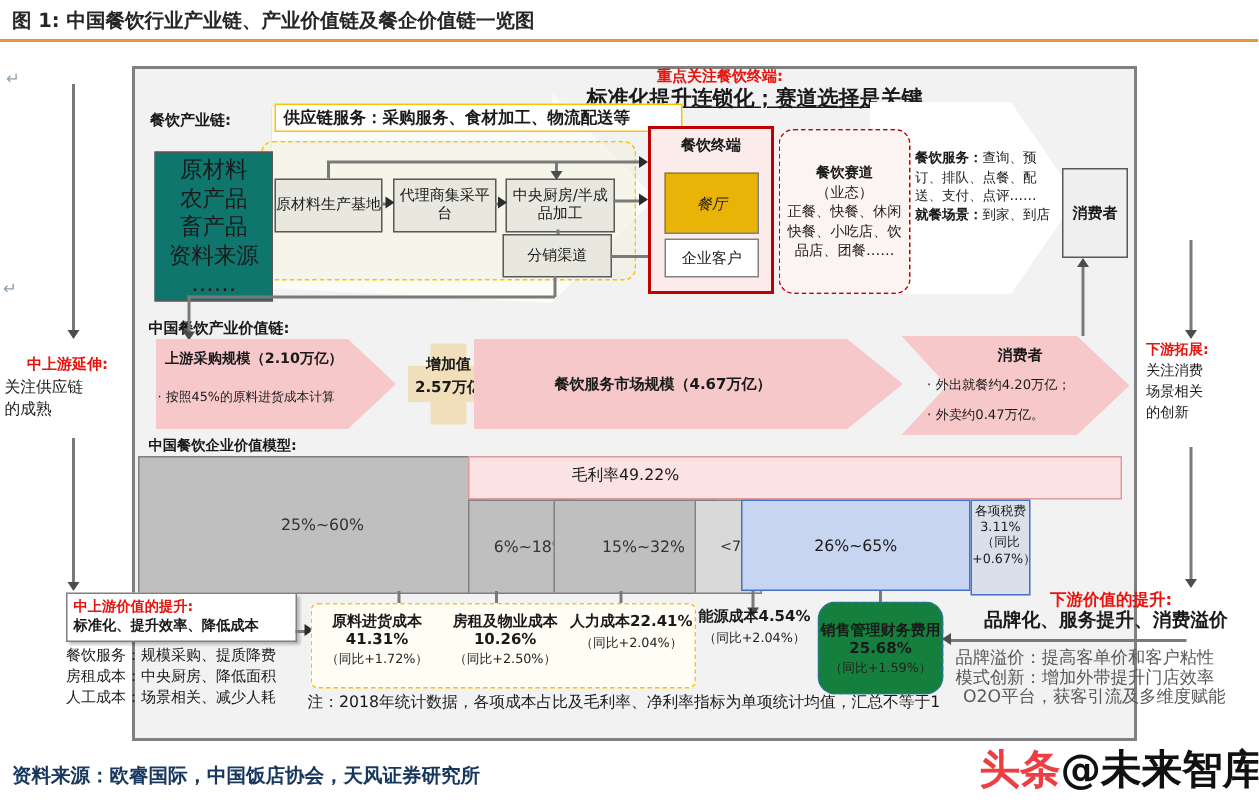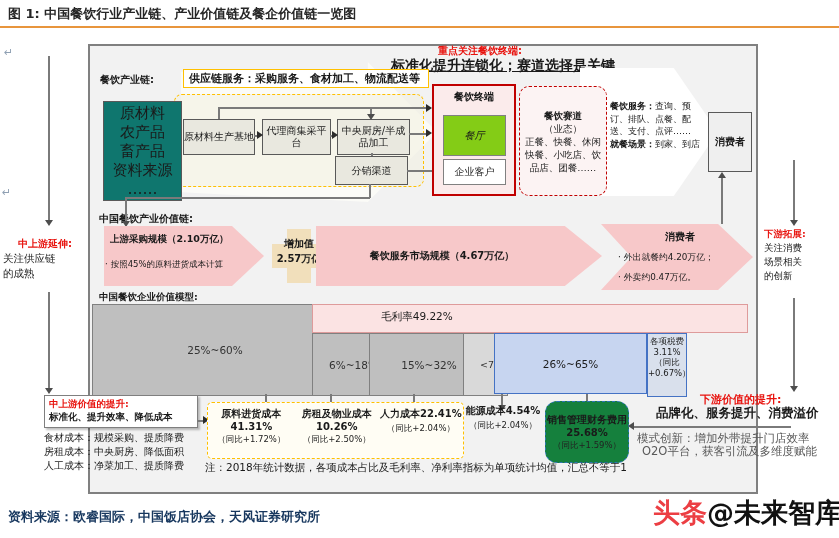--- a/index.html
+++ b/index.html
@@ -44,21 +44,21 @@
   <div class="a" style="left:2px;top:186px;font-size:11px;color:#8FA0B3;">↵</div>
 
   <div class="a" style="left:88px;top:44px;width:666px;height:446px;border:2px solid #808080;background:#F2F2F2;"></div>
 
   <div class="a b red" style="left:380px;top:44px;width:200px;text-align:center;font-size:10px;">重点关注餐饮终端:</div>
   <div class="a b" style="left:345px;top:57px;width:270px;text-align:right;font-size:14px;color:#1a1a1a;text-decoration:underline;">标准化提升连锁化；赛道选择是关键</div>
 
   <div class="a big-arrow" style="left:181px;top:62px;width:256px;height:140px;"></div>
 
   <div class="a dash-gold" style="left:174px;top:94px;width:248px;height:91px;background:rgba(243,240,224,0.55);"></div>
-  <div class="a b" style="left:183px;top:69px;width:246px;height:19px;background:#fff;border:1.5px solid #FFC000;font-size:11px;line-height:18px;padding-left:5px;box-sizing:border-box;">供应链服务：采购服务、食材加工、物流配送等</div>
+  <div class="a b" style="left:183px;top:69px;width:272px;height:19px;background:#fff;border:1.5px solid #FFC000;font-size:11px;line-height:18px;padding-left:5px;box-sizing:border-box;">供应链服务：采购服务、食材加工、物流配送等</div>
 
   <div class="a b" style="left:100px;top:73px;font-size:10px;">餐饮产业链:</div>
   <div class="a col" style="left:103px;top:101px;width:77px;height:98px;background:#0f766e;border:1.5px solid #595959;font-size:15px;line-height:19px;">
     <span>原材料</span>
     <span>农产品</span>
     <span>畜产品</span>
     <span>资料来源</span>
     <span>……</span>
   </div>
 
@@ -92,21 +92,21 @@
 
   <div class="a svc-arrow" style="left:580px;top:68px;width:138px;height:128px;"></div>
   <div class="a" style="left:610px;top:100px;width:98px;font-size:9px;line-height:12.5px;">
     <span class="b">餐饮服务：</span><span>查询、预订、排队、点餐、配送、支付、点评……</span><br>
     <span class="b">就餐场景：</span><span>到家、到店</span>
   </div>
 
   <div class="a" style="left:432px;top:84px;width:84px;height:112px;border:2px solid #C00000;background:#FBEBEB;box-sizing:border-box;">
     <div class="b" style="text-align:center;font-size:10px;margin-top:4px;">餐饮终端</div>
   </div>
-  <div class="a ctr" style="left:443px;top:115px;width:61px;height:39px;background:#84cc16;border:1.2px solid #808080;font-size:10px;font-style:italic;">
+  <div class="a ctr" style="left:443px;top:115px;width:61px;height:39px;background:#eab308;border:1.2px solid #808080;font-size:10px;font-style:italic;">
       <span>餐厅</span>
     </div>
   <div class="a ctr" style="left:443px;top:159px;width:61px;height:24px;background:#fff;border:1.2px solid #808080;font-size:10px;">
       <span>企业客户</span>
     </div>
 
   <div class="a dash-red col" style="left:519px;top:86px;width:88px;height:110px;background:#FCF3F3;font-size:9.5px;line-height:13px;box-sizing:border-box;padding:3px;">
     <span class="b">餐饮赛道</span>
     <span>（业态）</span>
     <span>正餐、快餐、休闲快餐、小吃店、饮品店、团餐……</span>
@@ -202,23 +202,23 @@
   <div class="a vl" style="left:586px;top:394px;height:12px;"></div>
     <div class="a tri-d" style="left:583px;top:405px;"></div>
 
   <div class="a" style="left:44px;top:395px;width:154px;height:33px;background:#fff;border:1.5px solid #7F7F7F;box-shadow:2px 2px 2px rgba(0,0,0,0.25);box-sizing:border-box;padding:2px 4px;">
     <div class="b red" style="font-size:9.5px;">中上游价值的提升:</div>
     <div class="b" style="font-size:9.5px;">标准化、提升效率、降低成本</div>
   </div>
   <div class="a hl" style="left:197px;top:420px;width:7px;"></div>
   <div class="a tri-r" style="left:203px;top:416px;"></div>
   <div class="a" style="left:44px;top:431px;width:178px;font-size:10px;line-height:13.8px;">
-    <div>食材成本：规模采购、提质降费</div>
+    <div>餐饮服务：规模采购、提质降费</div>
     <div>房租成本：中央厨房、降低面积</div>
-    <div>人工成本：净菜加工、提质降费</div>
+    <div>人工成本：场景相关、减少人耗</div>
   </div>
 
   <div class="a dash-gold" style="left:207px;top:402px;width:257px;height:57px;background:#FFFDF4;border-radius:5px;box-sizing:border-box;display:flex;">
     <div style="width:34%;text-align:center;font-size:10px;padding-top:4px;">
       <span class="b">原料进货成本</span> <span class="b">41.31%</span>
       <div class="yoy">（同比+1.72%）</div>
     </div>
     <div style="width:33%;text-align:center;font-size:10px;padding-top:4px;">
       <span class="b">房租及物业成本</span> <span class="b">10.26%</span>
       <div class="yoy">（同比+2.50%）</div>
@@ -239,20 +239,21 @@
     <span class="yoy">（同比+1.59%）</span>
   </div>
   <div class="a hl" style="left:633px;top:426px;width:158px;"></div>
   <div class="a tri-l" style="left:628px;top:422px;"></div>
 
   <div class="a" style="left:205px;top:461px;width:445px;font-size:10.5px;">注：2018年统计数据，各项成本占比及毛利率、净利率指标为单项统计均值，汇总不等于1</div>
 
   <div class="a b red" style="left:700px;top:392px;font-size:11px;">下游价值的提升:</div>
   <div class="a b" style="left:656px;top:405px;width:182px;font-size:12.5px;">品牌化、服务提升、消费溢价</div>
   <div class="a gray-txt" style="left:637px;top:432px;width:202px;font-size:11.5px;line-height:13px;">
+    <div>品牌溢价：提高客单价和客户粘性</div>
     <div>模式创新：增加外带提升门店效率</div>
     <div style="padding-left:5px;">O2O平台，获客引流及多维度赋能</div>
   </div>
 
   <div class="a b" style="left:8px;top:508px;font-size:13px;color:#17375E;">资料来源：欧睿国际，中国饭店协会，天风证券研究所</div>
   <div class="a" style="left:653px;top:495px;white-space:nowrap;">
     <span class="b" style="font-size:27px;color:#EC3E43;">头条</span><span class="b" style="font-size:27px;color:#111;">@未来智库</span>
   </div>
 
 </div>

